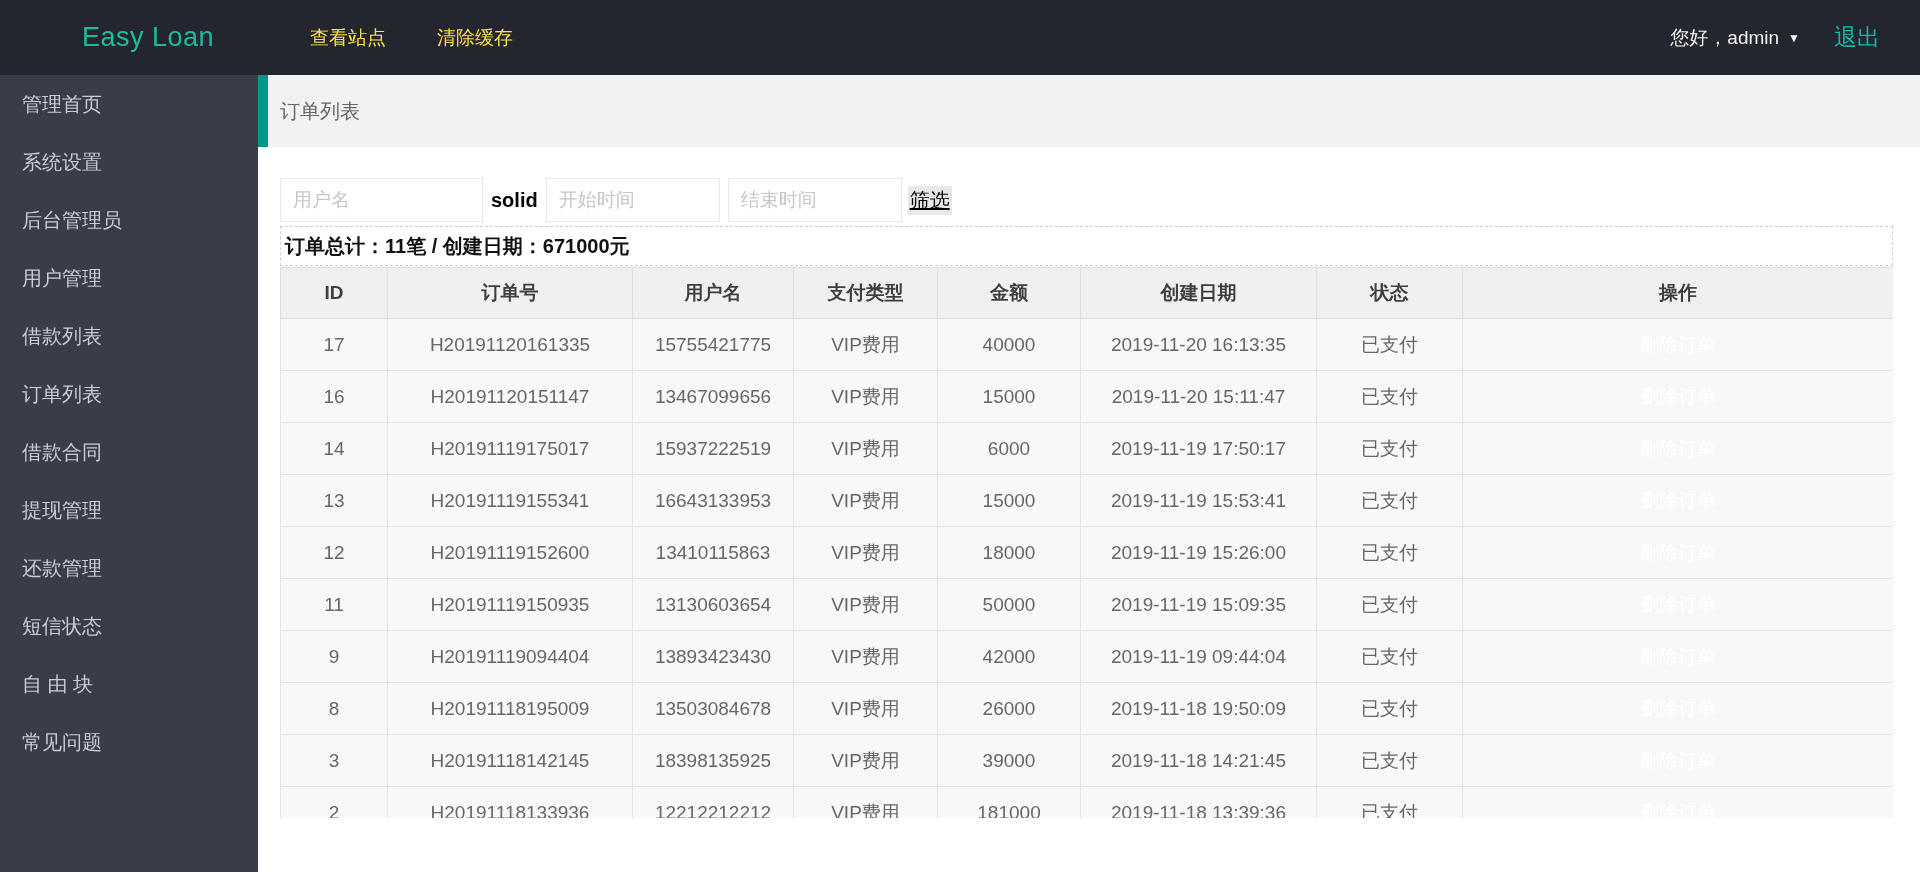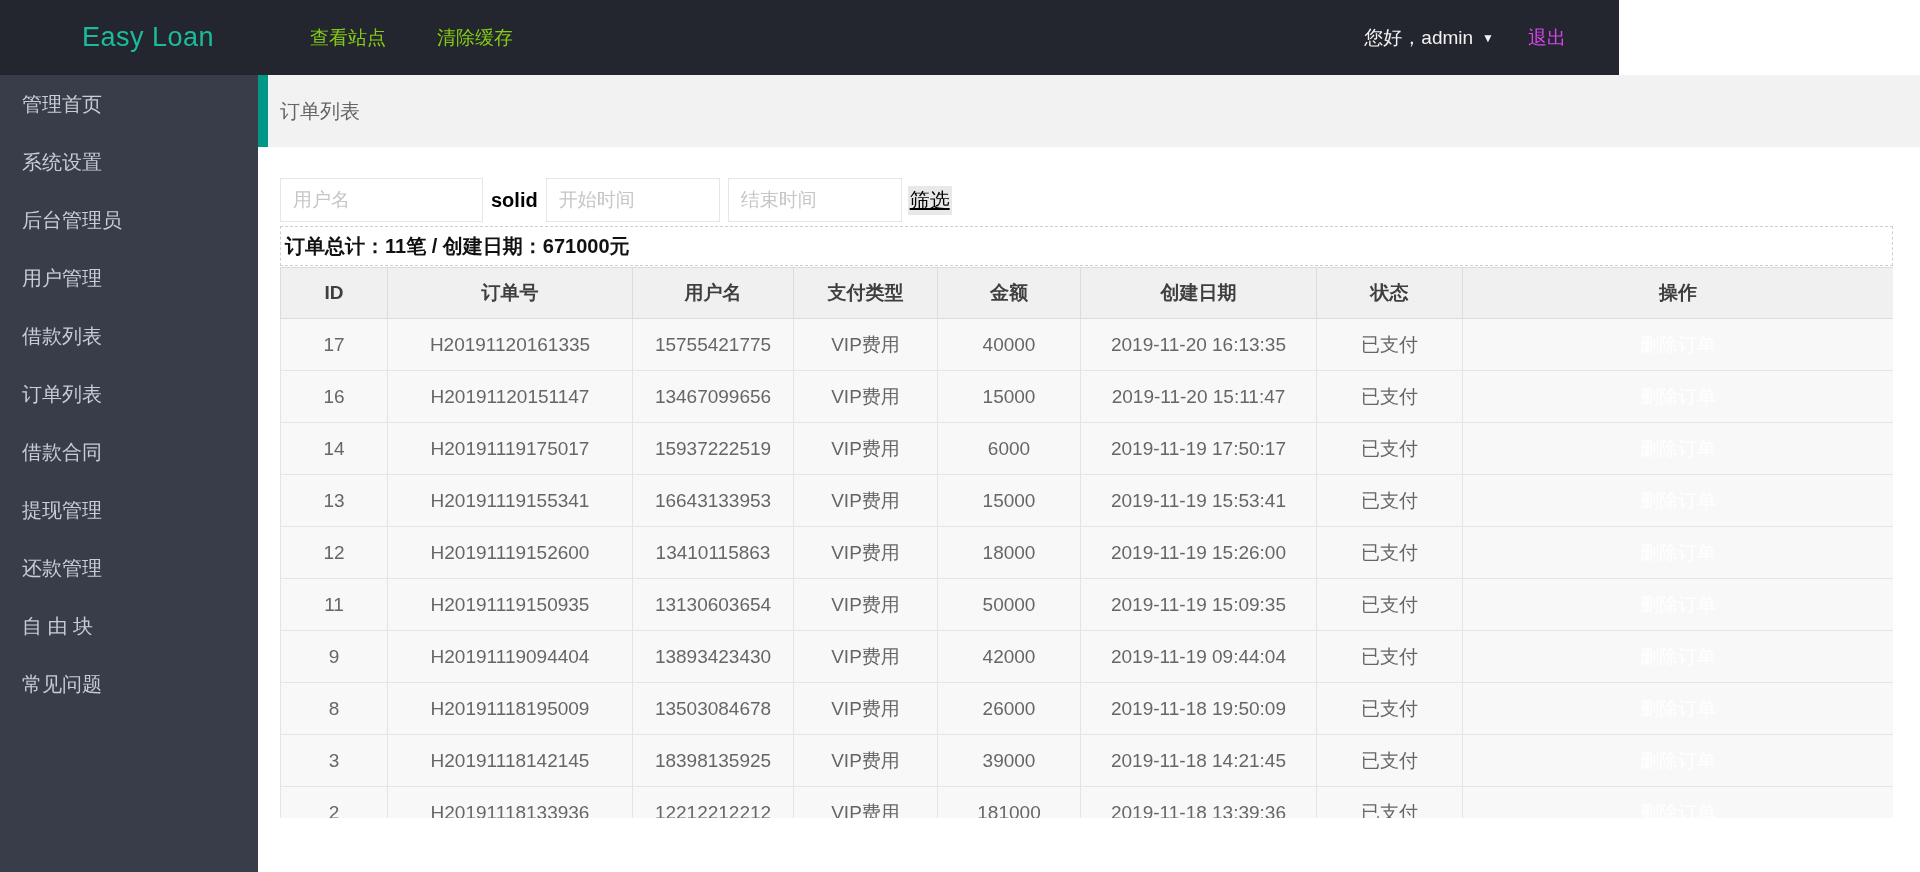--- a/index.html
+++ b/index.html
@@ -1,31 +1,31 @@
 <!DOCTYPE html>
 <html><head>
 <meta charset="utf-8">
 <style>
   * { margin:0; padding:0; box-sizing:border-box; }
   html,body { width:1920px; height:872px; overflow:hidden; background:#fff;
               font-family:"Liberation Sans","DejaVu Sans",sans-serif; }
 
   
-  .navbar { position:absolute; left:0; top:0; width:1619px; height:75px;
+  .navbar { position:absolute; left:0; top:0; width:1920px; height:75px;
             background:#23262e; z-index:5; }
   .logo { position:absolute; left:82px; top:0; height:75px; line-height:75px;
           color:#1abc9c; font-size:27px; letter-spacing:0.5px; }
   .nav-links { position:absolute; left:310px; top:0; height:75px;
                display:flex; align-items:center; gap:51px; }
-  .nav-link { color:#84cc16; font-size:19px; cursor:pointer; text-decoration:none; }
-  .nav-right { position:absolute; right:53px; top:0; height:75px;
+  .nav-link { color:#fde047; font-size:19px; cursor:pointer; text-decoration:none; }
+  .nav-right { position:absolute; right:40px; top:0; height:75px;
                display:flex; align-items:center; gap:34px; }
   .nav-user { color:#f2f2f2; font-size:19px; cursor:pointer; display:flex; align-items:center; gap:9px;}
   .caret { font-size:12px; color:#f2f2f2; }
-  .nav-logout { color:#d946ef; font-size:19px; cursor:pointer; text-decoration:none; }
+  .nav-logout { color:#14b8a6; font-size:23px; cursor:pointer; text-decoration:none; }
 
   
   .sidebar { position:absolute; left:0; top:75px; width:258px; height:797px;
              background:#393d49; }
   .side-list { list-style:none; }
   .side-item { height:58px; line-height:58px; padding-left:22px;
                color:#c8ccd4; font-size:20px; cursor:pointer; }
 
   
   .main { position:absolute; left:258px; top:75px; width:1662px; height:797px;
@@ -83,20 +83,21 @@
   <ul class="side-list">
       <li class="side-item">管理首页</li>
       <li class="side-item">系统设置</li>
       <li class="side-item">后台管理员</li>
       <li class="side-item">用户管理</li>
       <li class="side-item">借款列表</li>
       <li class="side-item">订单列表</li>
       <li class="side-item">借款合同</li>
       <li class="side-item">提现管理</li>
       <li class="side-item">还款管理</li>
+      <li class="side-item">短信状态</li>
       <li class="side-item">自 由 块</li>
       <li class="side-item">常见问题</li>
     </ul>
 </div>
 
 <div class="main">
   <div class="page-header">
     <span>订单列表</span>
   </div>
 

